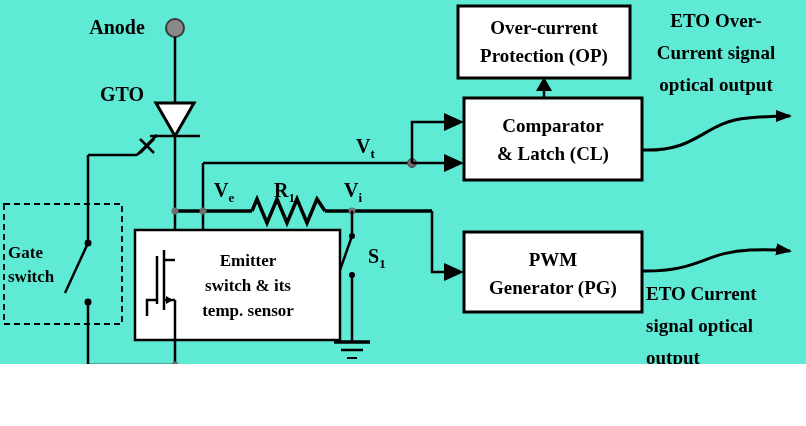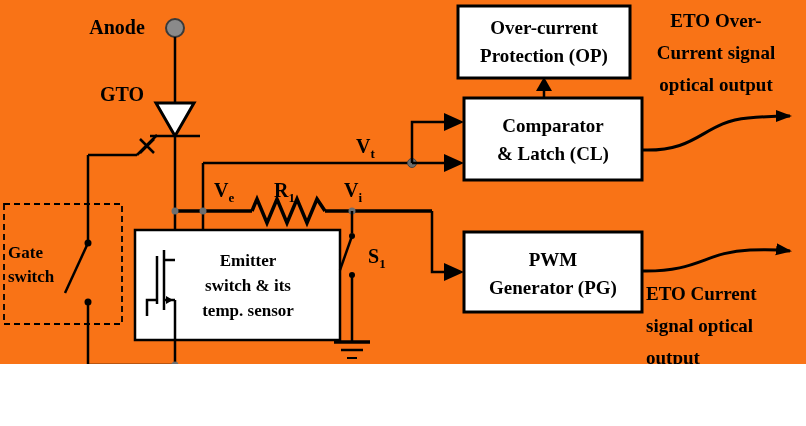--- a/index.html
+++ b/index.html
@@ -1,16 +1,16 @@
 <!DOCTYPE html>
 <html><head>
 <meta charset="utf-8">
 <style>
   html,body{margin:0;padding:0;background:#fff;}
-  .stage{position:relative;width:806px;height:364px;background:#f97316;overflow:hidden;}
+  .stage{position:relative;width:806px;height:364px;background:#5eead4;overflow:hidden;}
   svg text{font-family:"Liberation Serif", serif;font-weight:bold;fill:#000;}
   .wire{stroke:#000;stroke-width:2.5;fill:none;}
   .wire-bold{stroke:#000;stroke-width:3.5;fill:none;}
   .tri{fill:#000;stroke:none;}
 </style>
 </head>
 <body>
 
 <div class="stage">
 <svg width="806" height="426" viewBox="0 0 806 426">

